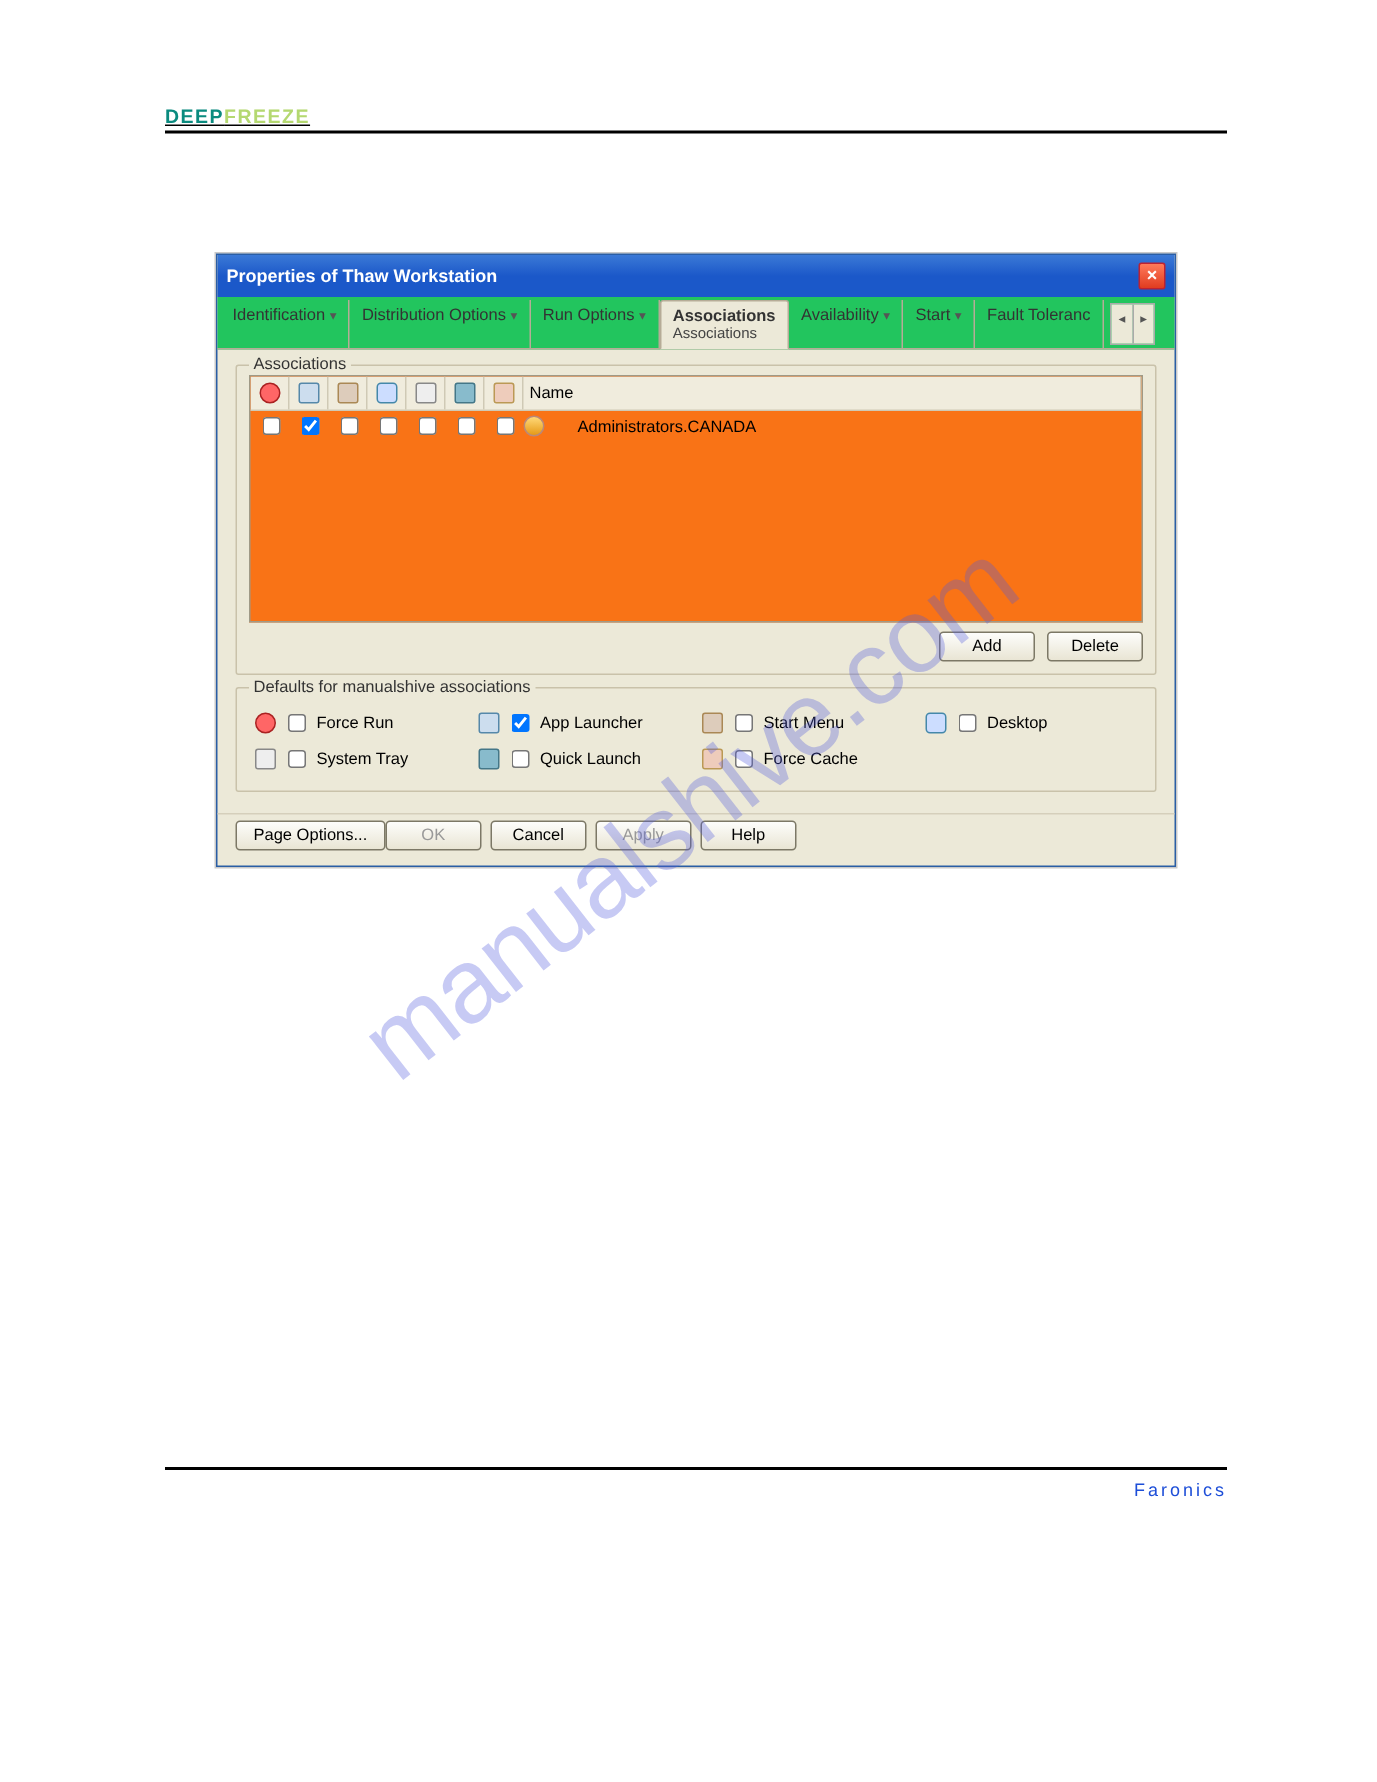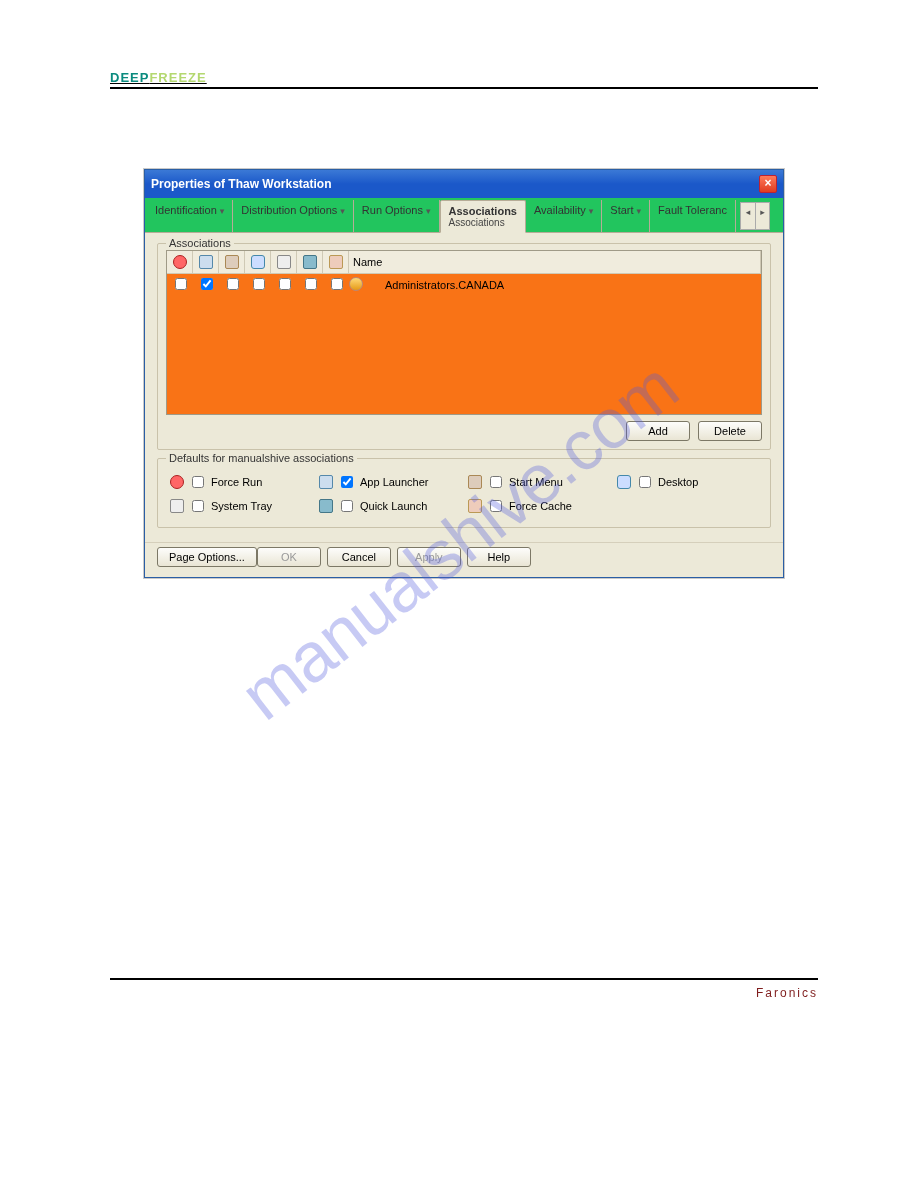--- a/index.html
+++ b/index.html
@@ -234,21 +234,21 @@
     color: rgba(80,90,220,0.32);
     font-family: Arial, sans-serif;
     letter-spacing: -1px;
     pointer-events: none;
     white-space: nowrap;
   }
   .footer-brand {
     text-align: right;
     font-size: 12px;
     letter-spacing: 2px;
-    color: #7f1d1d;
+    color: #1d4ed8;
     margin-top: 6px;
   }
 </style>
 </head>
 <body>
 <div class="page">
 
   <div class="header-logo">
     <span class="logo-deep">DEEP</span><span class="logo-freeze">FREEZE</span>
   </div>

